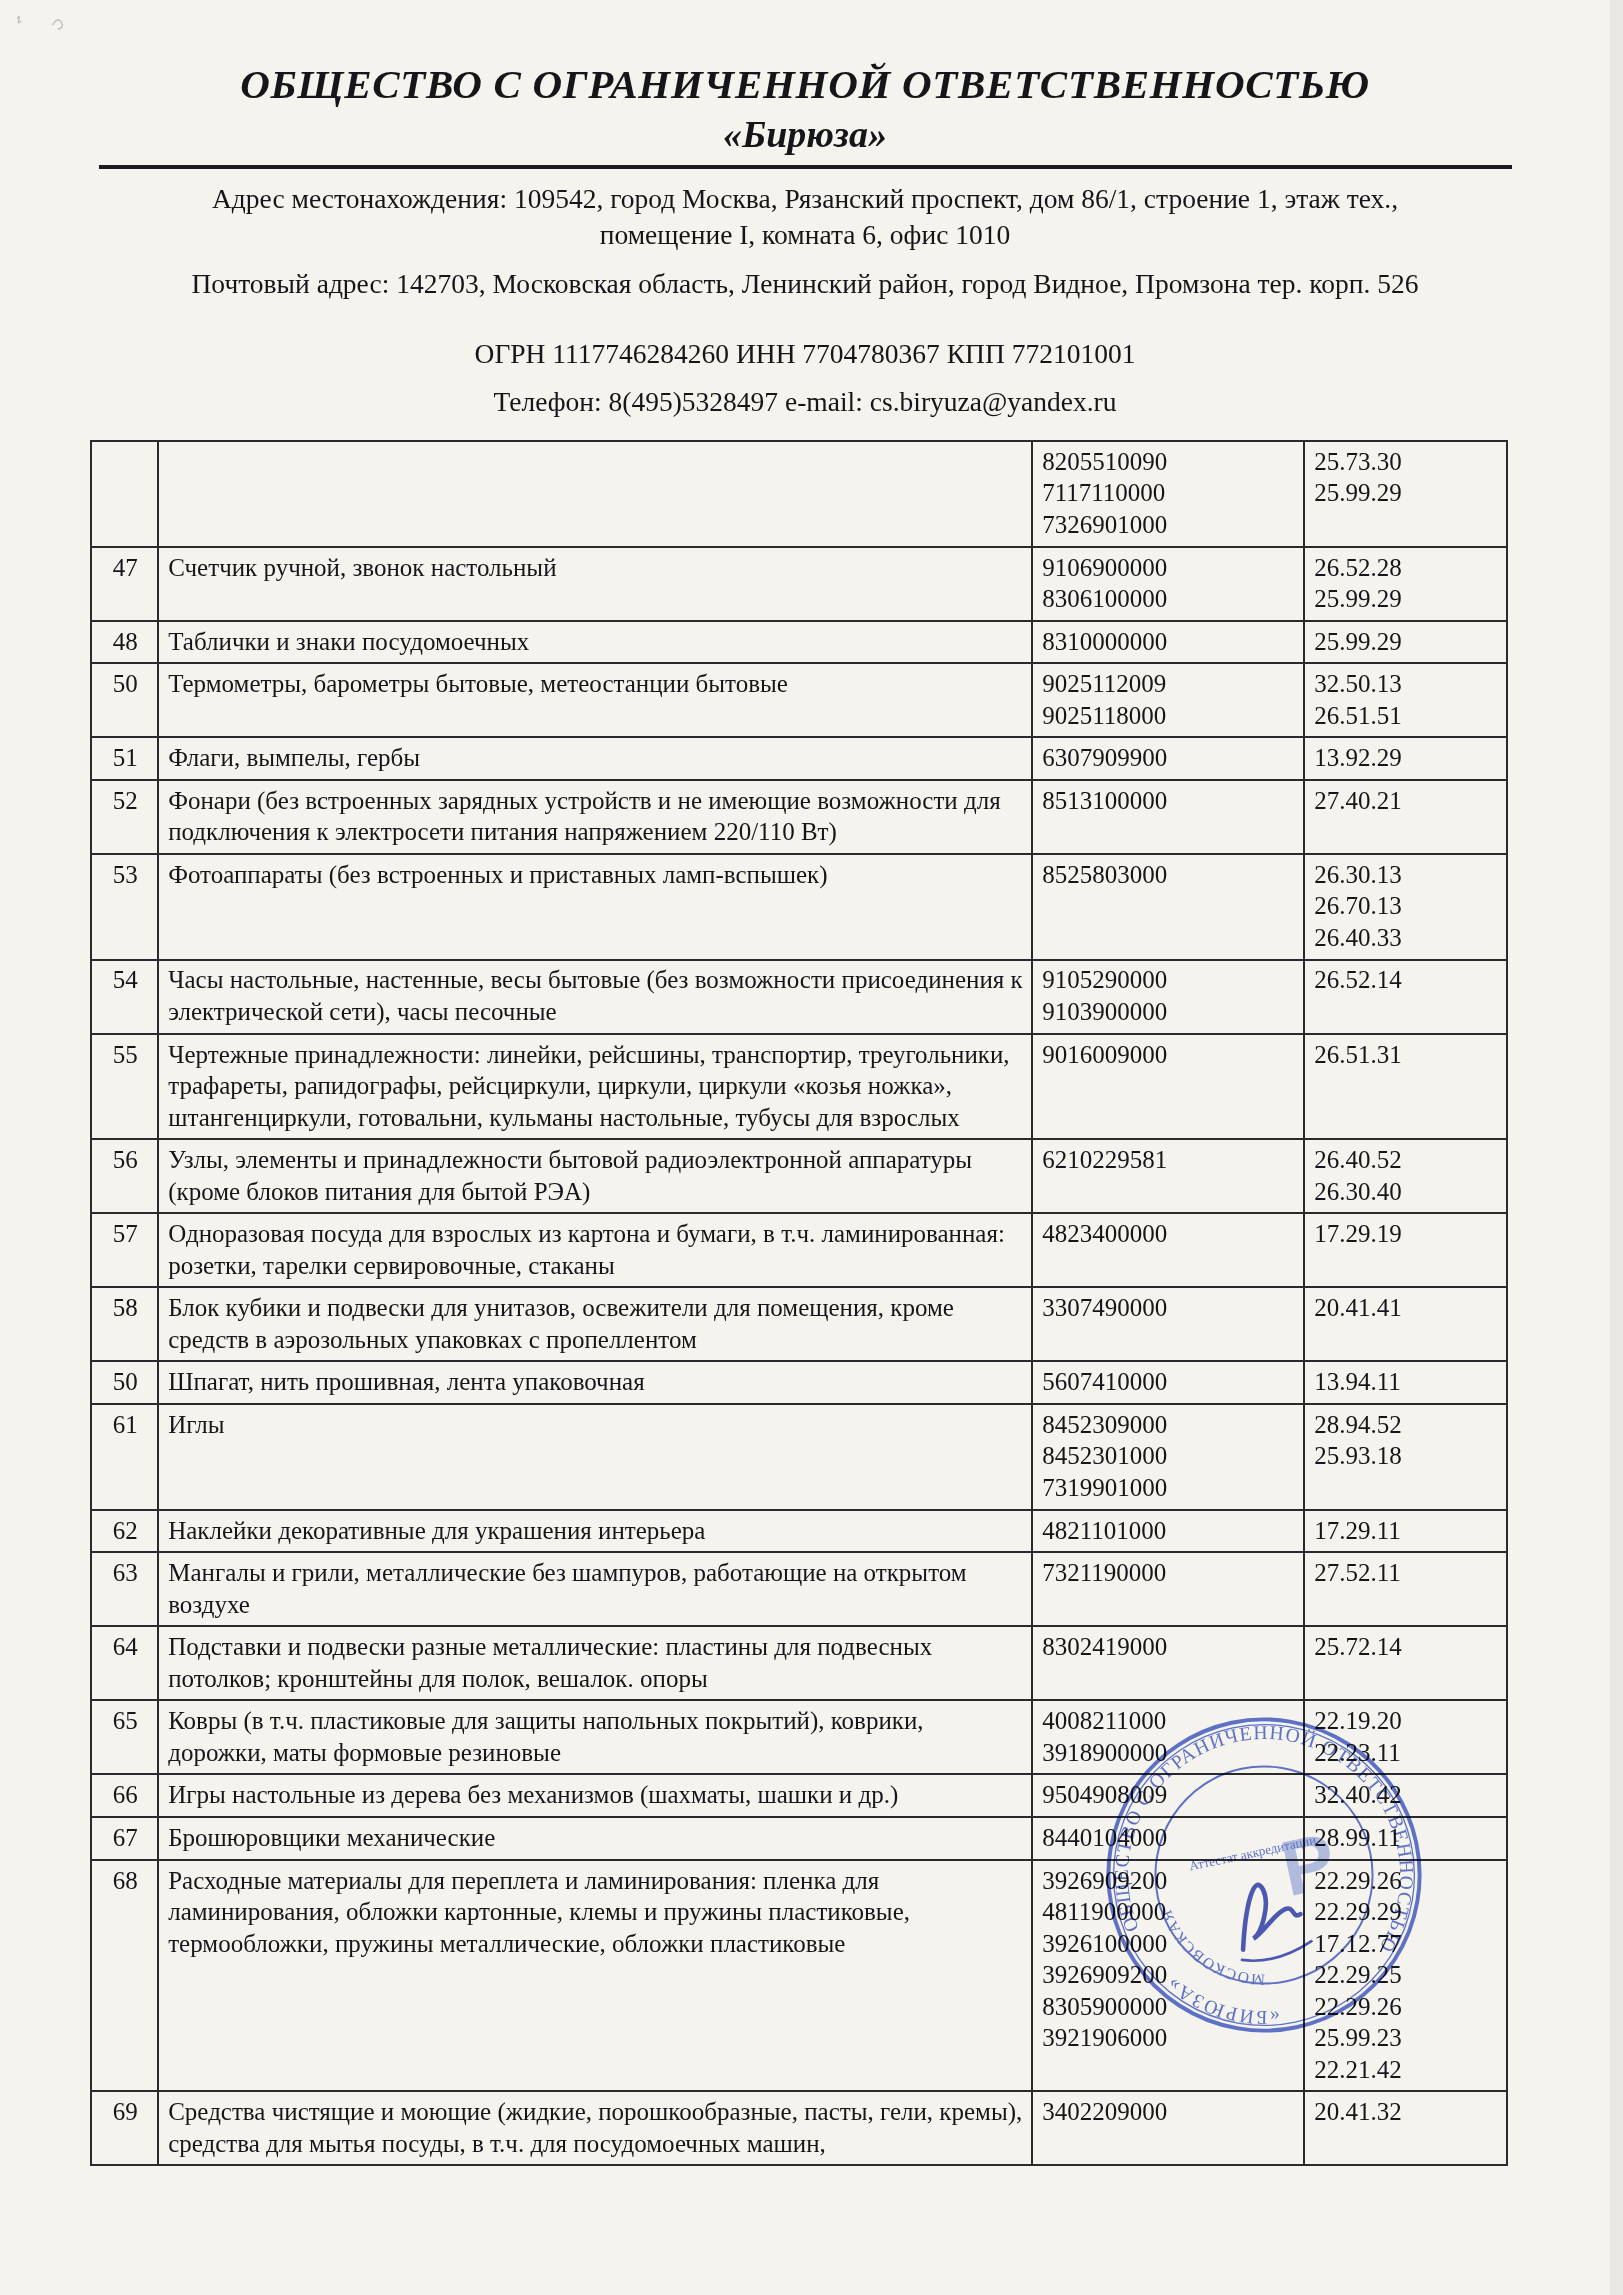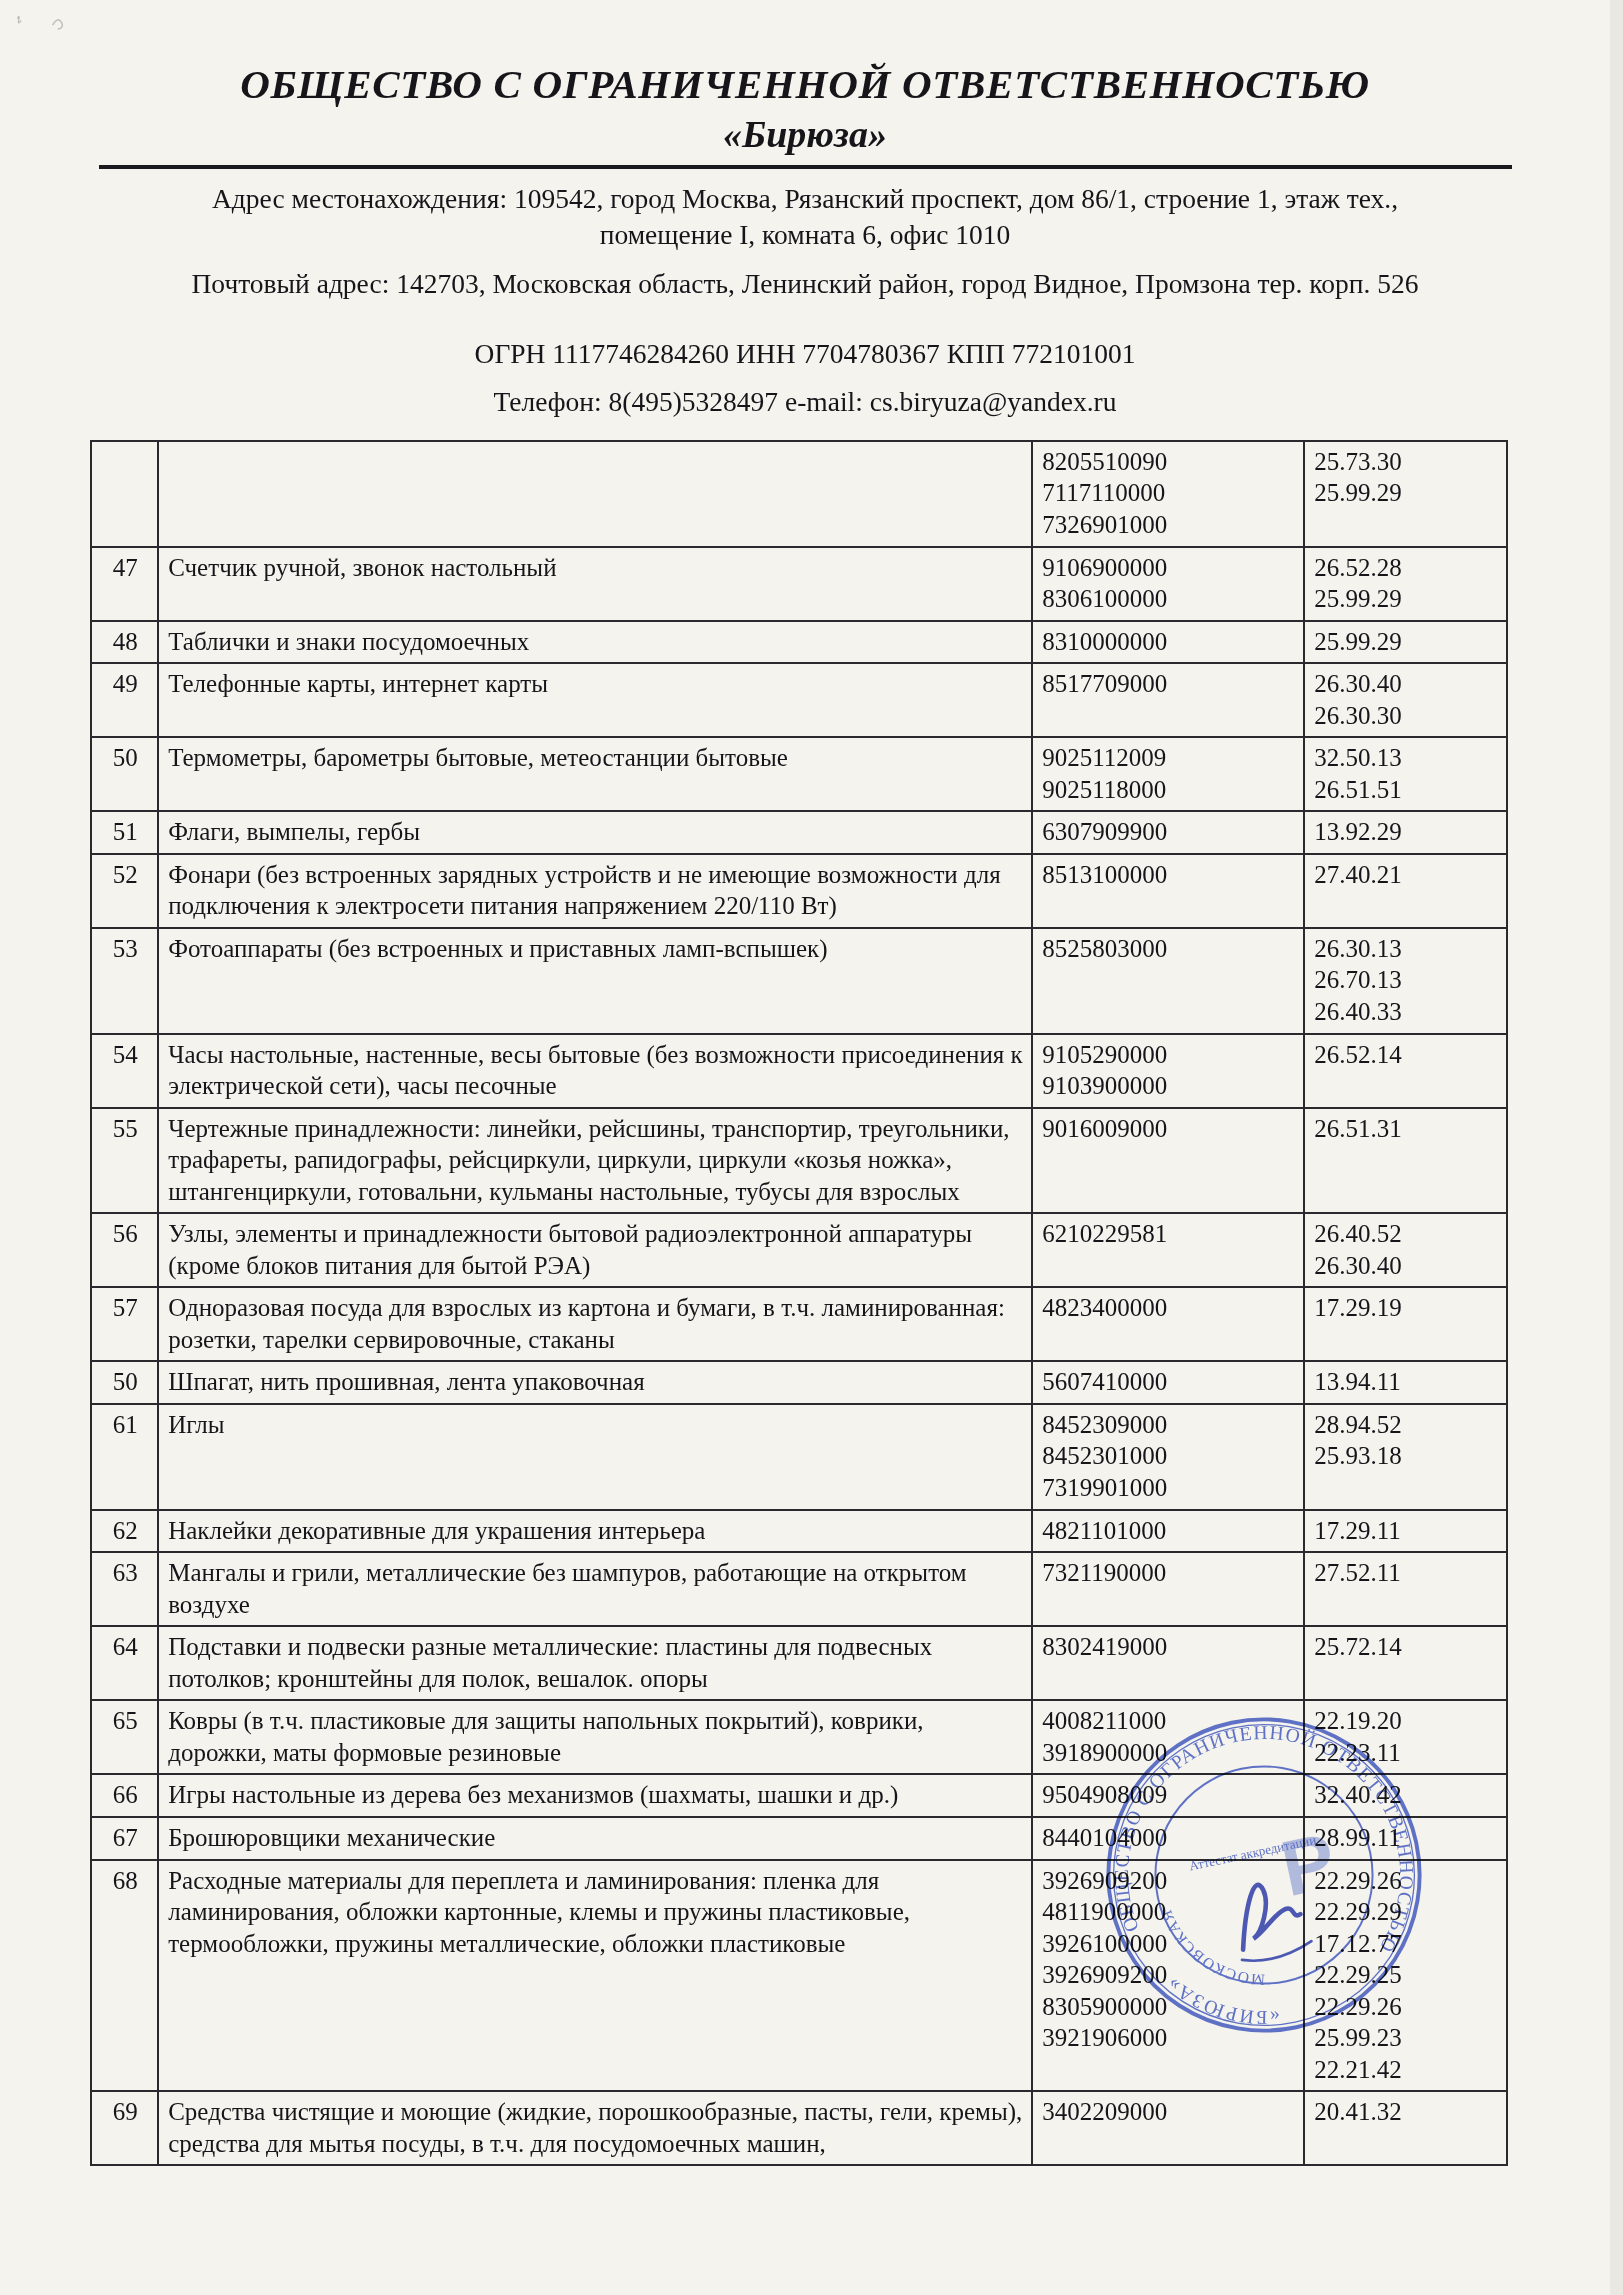--- a/index.html
+++ b/index.html
@@ -106,27 +106,20 @@
           <td class="c-okved">26.52.28
 25.99.29</td>
         </tr>
         <tr>
           <td class="c-num">48</td>
           <td class="c-desc">Таблички и знаки посудомоечных</td>
           <td class="c-code">8310000000</td>
           <td class="c-okved">25.99.29</td>
         </tr>
         <tr>
-          <td class="c-num">49</td>
-          <td class="c-desc">Телефонные карты, интернет карты</td>
-          <td class="c-code">8517709000</td>
-          <td class="c-okved">26.30.40
-26.30.30</td>
-        </tr>
-        <tr>
           <td class="c-num">50</td>
           <td class="c-desc">Термометры, барометры бытовые, метеостанции бытовые</td>
           <td class="c-code">9025112009
 9025118000</td>
           <td class="c-okved">32.50.13
 26.51.51</td>
         </tr>
         <tr>
           <td class="c-num">51</td>
           <td class="c-desc">Флаги, вымпелы, гербы</td>
@@ -165,20 +158,26 @@
           <td class="c-desc">Узлы, элементы и принадлежности бытовой радиоэлектронной аппаратуры (кроме блоков питания для бытой РЭА)</td>
           <td class="c-code">6210229581</td>
           <td class="c-okved">26.40.52
 26.30.40</td>
         </tr>
         <tr>
           <td class="c-num">57</td>
           <td class="c-desc">Одноразовая посуда для взрослых из картона и бумаги, в т.ч. ламинированная: розетки, тарелки сервировочные, стаканы</td>
           <td class="c-code">4823400000</td>
           <td class="c-okved">17.29.19</td>
+        </tr>
+        <tr>
+          <td class="c-num">58</td>
+          <td class="c-desc">Блок кубики и подвески для унитазов, освежители для помещения, кроме средств в аэрозольных упаковках с пропеллентом</td>
+          <td class="c-code">3307490000</td>
+          <td class="c-okved">20.41.41</td>
         </tr>
         <tr>
           <td class="c-num">50</td>
           <td class="c-desc">Шпагат, нить прошивная, лента упаковочная</td>
           <td class="c-code">5607410000</td>
           <td class="c-okved">13.94.11</td>
         </tr>
         <tr>
           <td class="c-num">61</td>
           <td class="c-desc">Иглы</td>

